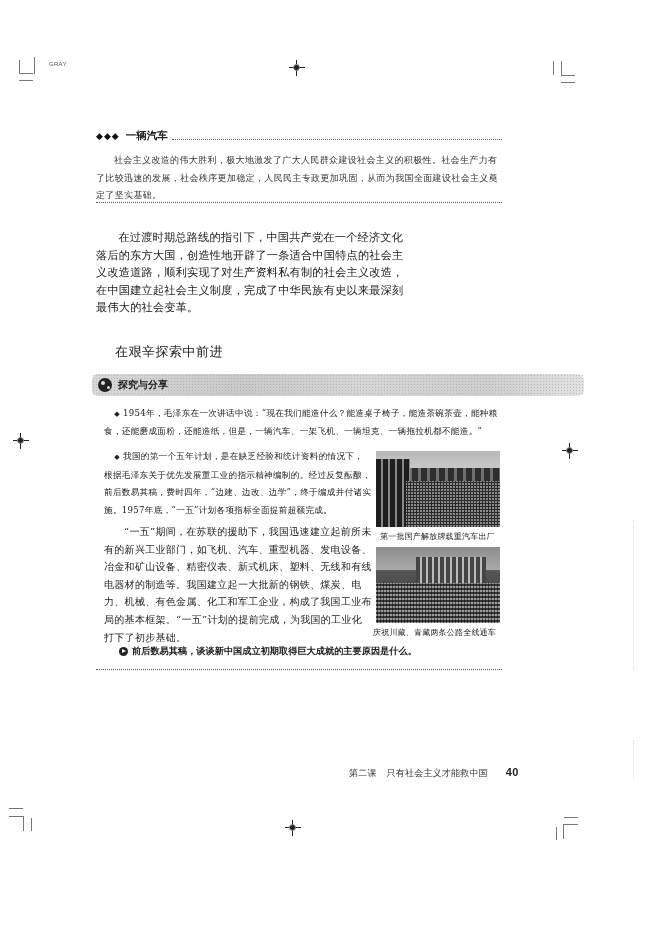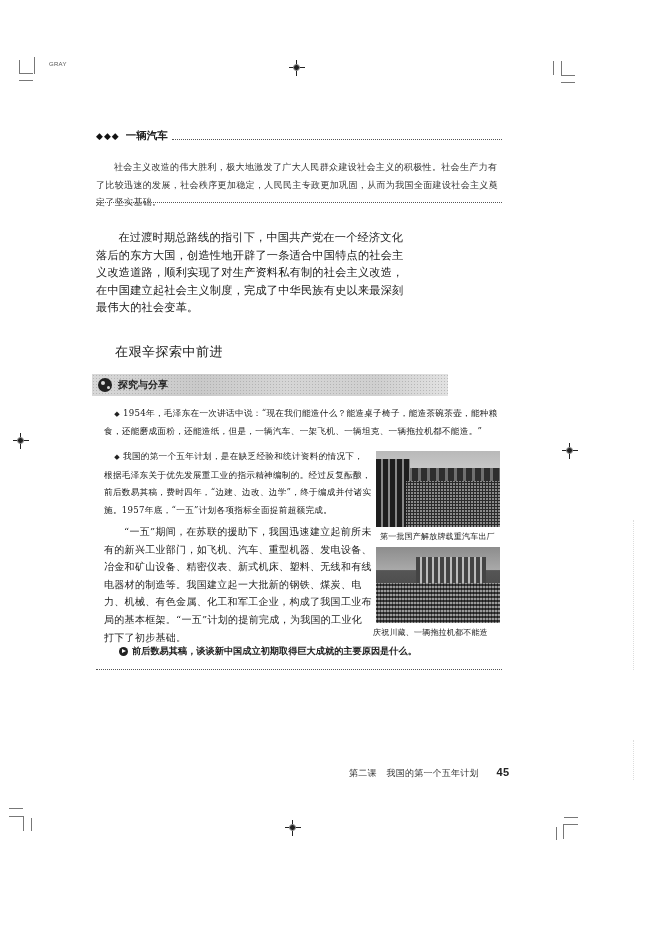--- a/index.html
+++ b/index.html
@@ -14,29 +14,29 @@
   .reg::before { content: ""; position: absolute; left: 7px; top: 0; width: 1px; height: 16px; background: #222; }
   .reg::after { content: ""; position: absolute; top: 7px; left: 0; height: 1px; width: 16px; background: #222; }
   .reg .dot { position: absolute; left: 4px; top: 4px; width: 7px; height: 7px; border-radius: 50%; background: #222; border: 1px solid #999; box-sizing: border-box; z-index: 1; }
 
   
   .expert { position: absolute; left: 96px; top: 129px; width: 406px; }
   .expert-head { display: flex; align-items: center; height: 14px; }
   .diamonds { font-size: 9px; letter-spacing: 1px; color: #111; font-family: "DejaVu Sans", sans-serif; }
   .expert-title { font-family: "DejaVu Sans", sans-serif; font-size: 10.5px; font-weight: bold; margin-left: 6px; color: #222; }
   .dots-fill { flex: 1; border-bottom: 1.5px dotted #555; margin-left: 4px; height: 6px; }
-  .expert-body { font-size: 9px; line-height: 17.5px; margin-top: 16px; color: #333; text-indent: 2em; letter-spacing: 0.35px; }
+  .expert-body { font-size: 9px; line-height: 17.5px; margin-top: 9px; color: #333; text-indent: 2em; letter-spacing: 0.35px; }
   .dotline { position: absolute; border-bottom: 1.5px dotted #555; height: 0; }
 
   .main-para { position: absolute; left: 96px; top: 229px; width: 310px; font-size: 11.2px; line-height: 17.6px; text-indent: 2em; letter-spacing: 0.2px; color: #1a1a1a; }
   .section-title { position: absolute; left: 115px; top: 343px; font-size: 13px; color: #1a1a1a; letter-spacing: 0.5px; text-align: right; }
 
-  .explore-bar { position: absolute; left: 92px; top: 374px; width: 356px; height: 22px;
+  .explore-bar { position: absolute; left: 92px; top: 374px; width: 492px; height: 22px;
     background: linear-gradient(90deg, #d8d8d8 0%, #c9c9c9 30%, #d6d6d6 55%, #cfcfcf 80%, #e2e2e2 100%);
-    display: flex; align-items: center; }
+    display: flex; align-items: center; border-radius: 6px; }
   .explore-bar::after { content: ""; position: absolute; inset: 0;
     background-image: radial-gradient(#9a9a9a 0.6px, transparent 0.7px); background-size: 3px 3px; opacity: 0.55; }
   .explore-icon { position: relative; z-index: 1; width: 14px; height: 14px; border-radius: 50%; background: #222; margin-left: 6px; }
   .explore-icon::before { content: ""; position: absolute; left: 3px; top: 3px; width: 4px; height: 4px; border-radius: 50%; background: #ddd; }
   .explore-icon::after { content: ""; position: absolute; right: 2px; bottom: 3px; width: 3px; height: 3px; border-radius: 50%; background: #ddd; }
   .explore-title { position: relative; z-index: 1; font-family: "DejaVu Sans", sans-serif; font-size: 10px; font-weight: bold; margin-left: 6px; color: #222; }
 
   .bullet { font-family: "DejaVu Sans", sans-serif; font-size: 7px; margin-right: 3px; }
   .item1 { position: absolute; left: 104px; top: 405px; width: 400px; font-size: 8.6px; line-height: 17.2px; color: #222; text-indent: 1.2em; letter-spacing: 0.3px; }
   .item2 { position: absolute; left: 104px; top: 448px; width: 268px; font-size: 8.6px; line-height: 17.6px; color: #222; text-indent: 1.2em; letter-spacing: 0.3px; }
@@ -120,35 +120,35 @@
 
 <div class="photo photo1">
     <div class="bld"></div>
     <div class="crowd"></div>
   </div>
 <div class="caption" style="left:380px;top:531px;">第一批国产解放牌载重汽车出厂</div>
 <div class="photo photo2">
     <div class="bld"></div>
     <div class="crowd"></div>
   </div>
-<div class="caption" style="left:373px;top:627px;">庆祝川藏、一辆拖拉机都不能造</div>
+<div class="caption" style="left:373px;top:627px;">庆祝川藏、青藏两条公路全线通车</div>
 
 <div class="question">
   <span class="q-icon"></span>
   <span>前后数易其稿，谈谈新中国成立初期取得巨大成就的主要原因是什么。</span>
 </div>
 <div class="dotline" style="left:96px;top:669px;width:406px;"></div>
 
 <div class="faint-col" style="top:520px;height:150px;"></div>
 <div class="faint-col" style="top:740px;height:40px;"></div>
 
 <div class="footer">
   <span>第二课</span>
-  <span class="lesson-title">我国的第一个五年计划</span>
-  <span class="page-num">45</span>
+  <span class="lesson-title">只有社会主义才能救中国</span>
+  <span class="page-num">40</span>
 </div>
 
 <div>
   <div class="crop" style="left:9px;top:808px;width:14px;height:1px;"></div>
   <div class="crop" style="left:9px;top:816px;width:14px;height:1px;"></div>
   <div class="crop" style="left:23px;top:816px;width:1px;height:15px;"></div>
   <div class="crop" style="left:31px;top:818px;width:1px;height:13px;"></div>
 </div>
 <div class="reg" style="left:285px;top:820px;">
     <span class="dot"></span>

